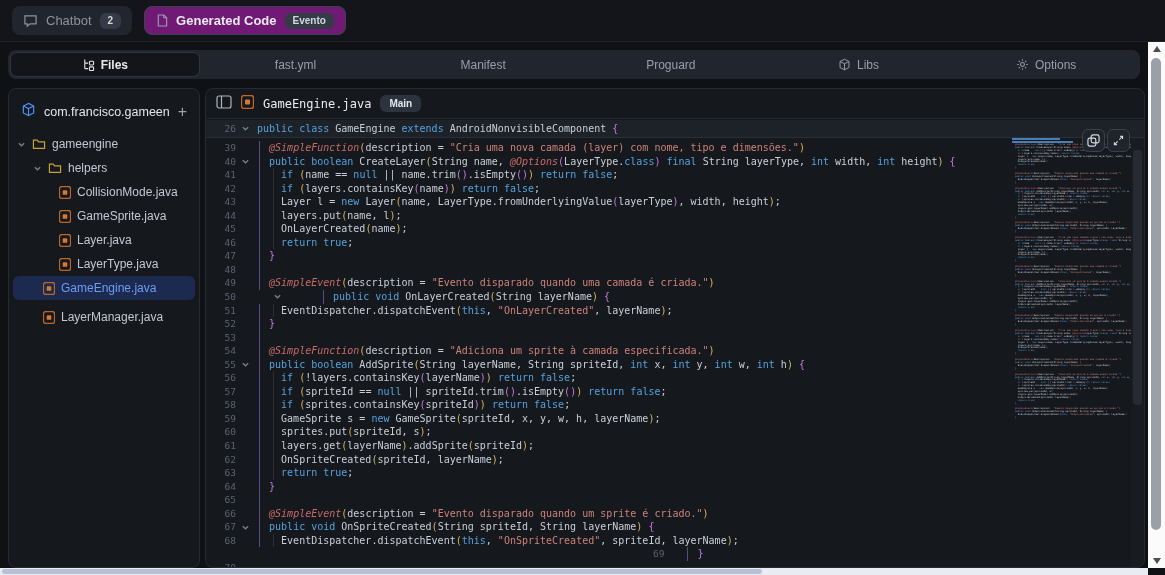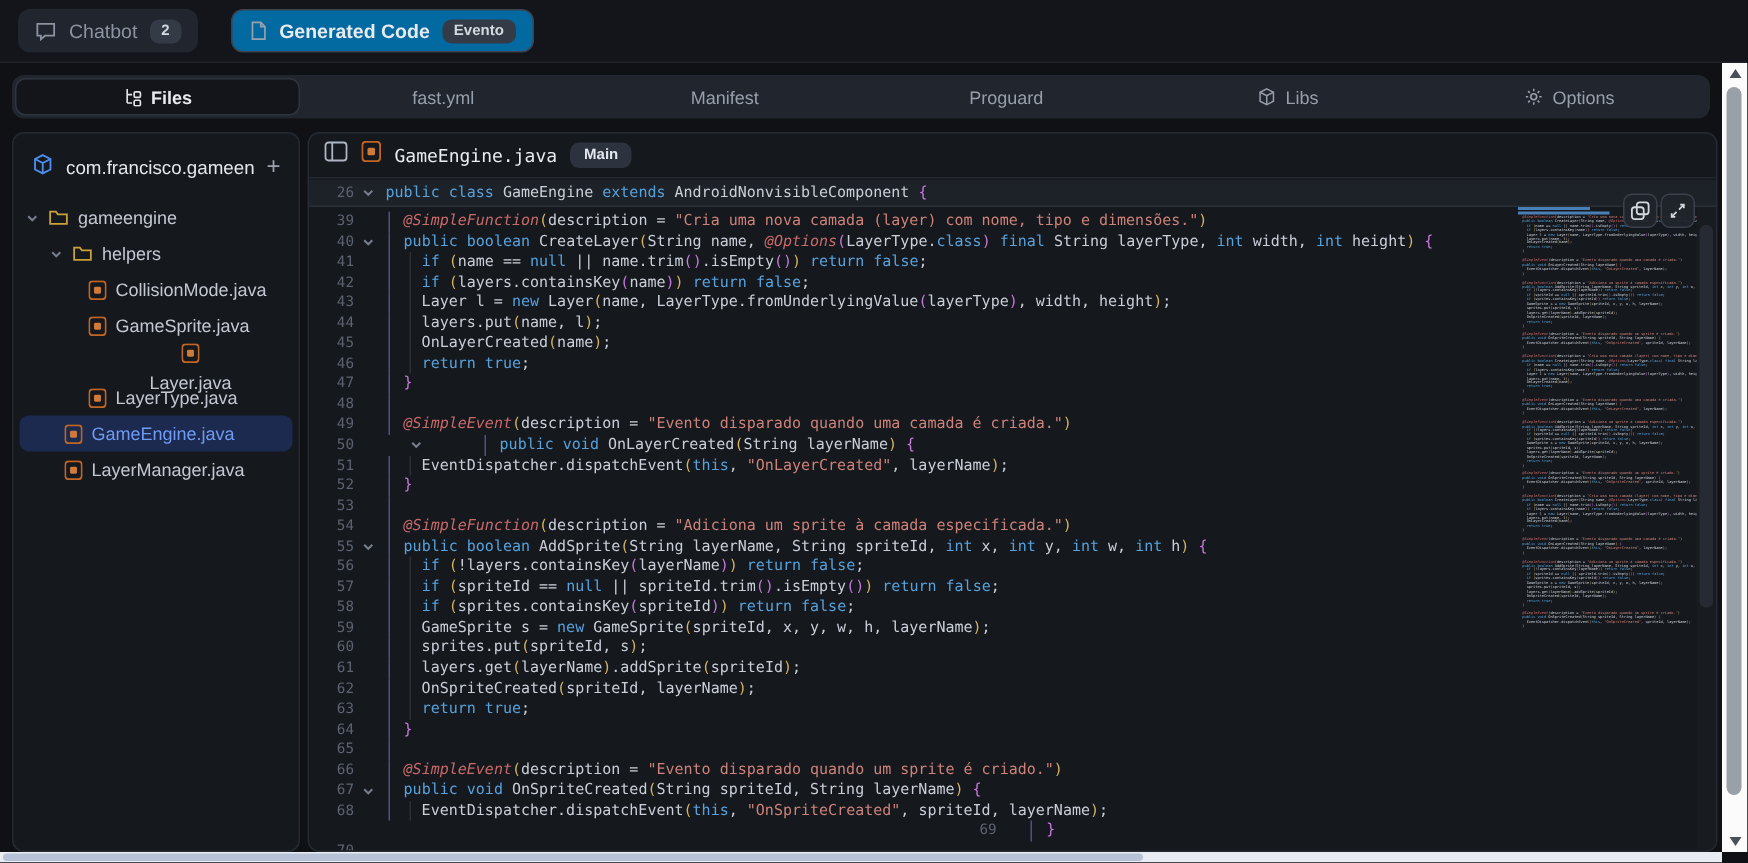--- a/index.html
+++ b/index.html
@@ -6,21 +6,21 @@
   html,body { width:1165px; height:575px; overflow:hidden; }
   body { background:#0f1115; font-family:"Liberation Sans", sans-serif; position:relative; }
 
   
   .topbar { position:absolute; left:0; top:0; width:1165px; height:42px;
             background:#13151a; border-bottom:1px solid #1f2329;
             display:flex; align-items:center; padding-left:12px; gap:14px; }
   .tab { height:29px; border-radius:8px; display:flex; align-items:center; gap:8px;
          padding:0 11px; font-size:13px; cursor:default; }
   .tab.inactive { background:#21252d; color:#8b93a1; }
-  .tab.active   { background:#0369a1; border:1px solid #3b434f; color:#e9ebee; font-weight:700; }
+  .tab.active   { background:#701a75; border:1px solid #3b434f; color:#e9ebee; font-weight:700; }
   .badge { background:#343b47; color:#d3d8df; font-size:10px; font-weight:700;
            padding:3px 8px; border-radius:6px; line-height:1; }
   .tab .ico svg { display:block; }
 
   
   .toolbar { position:absolute; left:8px; top:50px; width:1132px; height:29px;
              background:#21252d; border-radius:8px; display:flex; }
   .seg { flex:1; display:flex; align-items:center; justify-content:center; gap:6px;
          color:#979fab; font-size:12px; border-radius:7px; }
   .seg.active { background:#13151a; border:1px solid #2f3540; margin:2px; color:#e6e9ed; font-weight:700; }
@@ -86,21 +86,21 @@
   .tri-down { width:0; height:0; border-left:4px solid transparent; border-right:4px solid transparent; border-top:6px solid #4a5058; }
   #vthumb { position:absolute; left:3px; top:16px; width:10px; height:472px; background:#9aa0a8; border-radius:5px; }
   #hscroll { position:absolute; left:0; top:568px; width:1148px; height:7px; background:#e9edf3; }
   #hthumb { position:absolute; left:2px; top:1px; width:760px; height:5px; background:#b7c2d6; border-radius:3px; }
   #corner { position:absolute; left:1148px; top:568px; width:17px; height:7px; background:#0f1115; }
 </style>
 </head>
 <body>
 
 <div class="topbar">
-  <div style="display:flex;gap:22px;align-items:center;">
+  <div style="display:flex;gap:12px;align-items:center;">
       <div class="tab inactive">
         <span class="ico">
           <svg width="15" height="14" viewBox="0 0 16 15" fill="none" stroke="#8b93a1" stroke-width="1.3">
             <path d="M2 2h12v8.5H7.5L4.5 13v-2.5H2z"></path>
           </svg>
         </span>
         <span>Chatbot</span>
         <span class="badge">2</span>
       </div>
       <div class="tab active">
@@ -205,21 +205,21 @@
       </div>
       <div class="trow" style="padding-left: 46px;">
         <span class="ficon">
           <svg width="12" height="13" viewBox="0 0 13 14">
             <rect x="0.5" y="0.5" width="12" height="13" rx="2.5" fill="none" stroke="#c06524" stroke-width="1.4"></rect>
             <rect x="4" y="4.5" width="5" height="5" rx="1" fill="#d07a38"></rect>
           </svg>
         </span>
         <span>GameSprite.java</span>
       </div>
-      <div class="trow" style="padding-left: 46px; flex-direction: column;">
+      <div class="trow" style="padding-left: 46px;">
         <span class="ficon">
           <svg width="12" height="13" viewBox="0 0 13 14">
             <rect x="0.5" y="0.5" width="12" height="13" rx="2.5" fill="none" stroke="#c06524" stroke-width="1.4"></rect>
             <rect x="4" y="4.5" width="5" height="5" rx="1" fill="#d07a38"></rect>
           </svg>
         </span>
         <span>Layer.java</span>
       </div>
       <div class="trow" style="padding-left: 46px;">
         <span class="ficon">
@@ -232,21 +232,21 @@
       </div>
       <div class="trow selected" style="padding-left: 30px;">
         <span class="ficon">
           <svg width="12" height="13" viewBox="0 0 13 14">
             <rect x="0.5" y="0.5" width="12" height="13" rx="2.5" fill="none" stroke="#c06524" stroke-width="1.4"></rect>
             <rect x="4" y="4.5" width="5" height="5" rx="1" fill="#d07a38"></rect>
           </svg>
         </span>
         <span>GameEngine.java</span>
       </div>
-      <div class="trow" style="padding-left: 30px;">
+      <div class="trow" style="padding-left: 30px; align-items: flex-end;">
         <span class="ficon">
           <svg width="12" height="13" viewBox="0 0 13 14">
             <rect x="0.5" y="0.5" width="12" height="13" rx="2.5" fill="none" stroke="#c06524" stroke-width="1.4"></rect>
             <rect x="4" y="4.5" width="5" height="5" rx="1" fill="#d07a38"></rect>
           </svg>
         </span>
         <span>LayerManager.java</span>
       </div>
     </div>
 </div>

